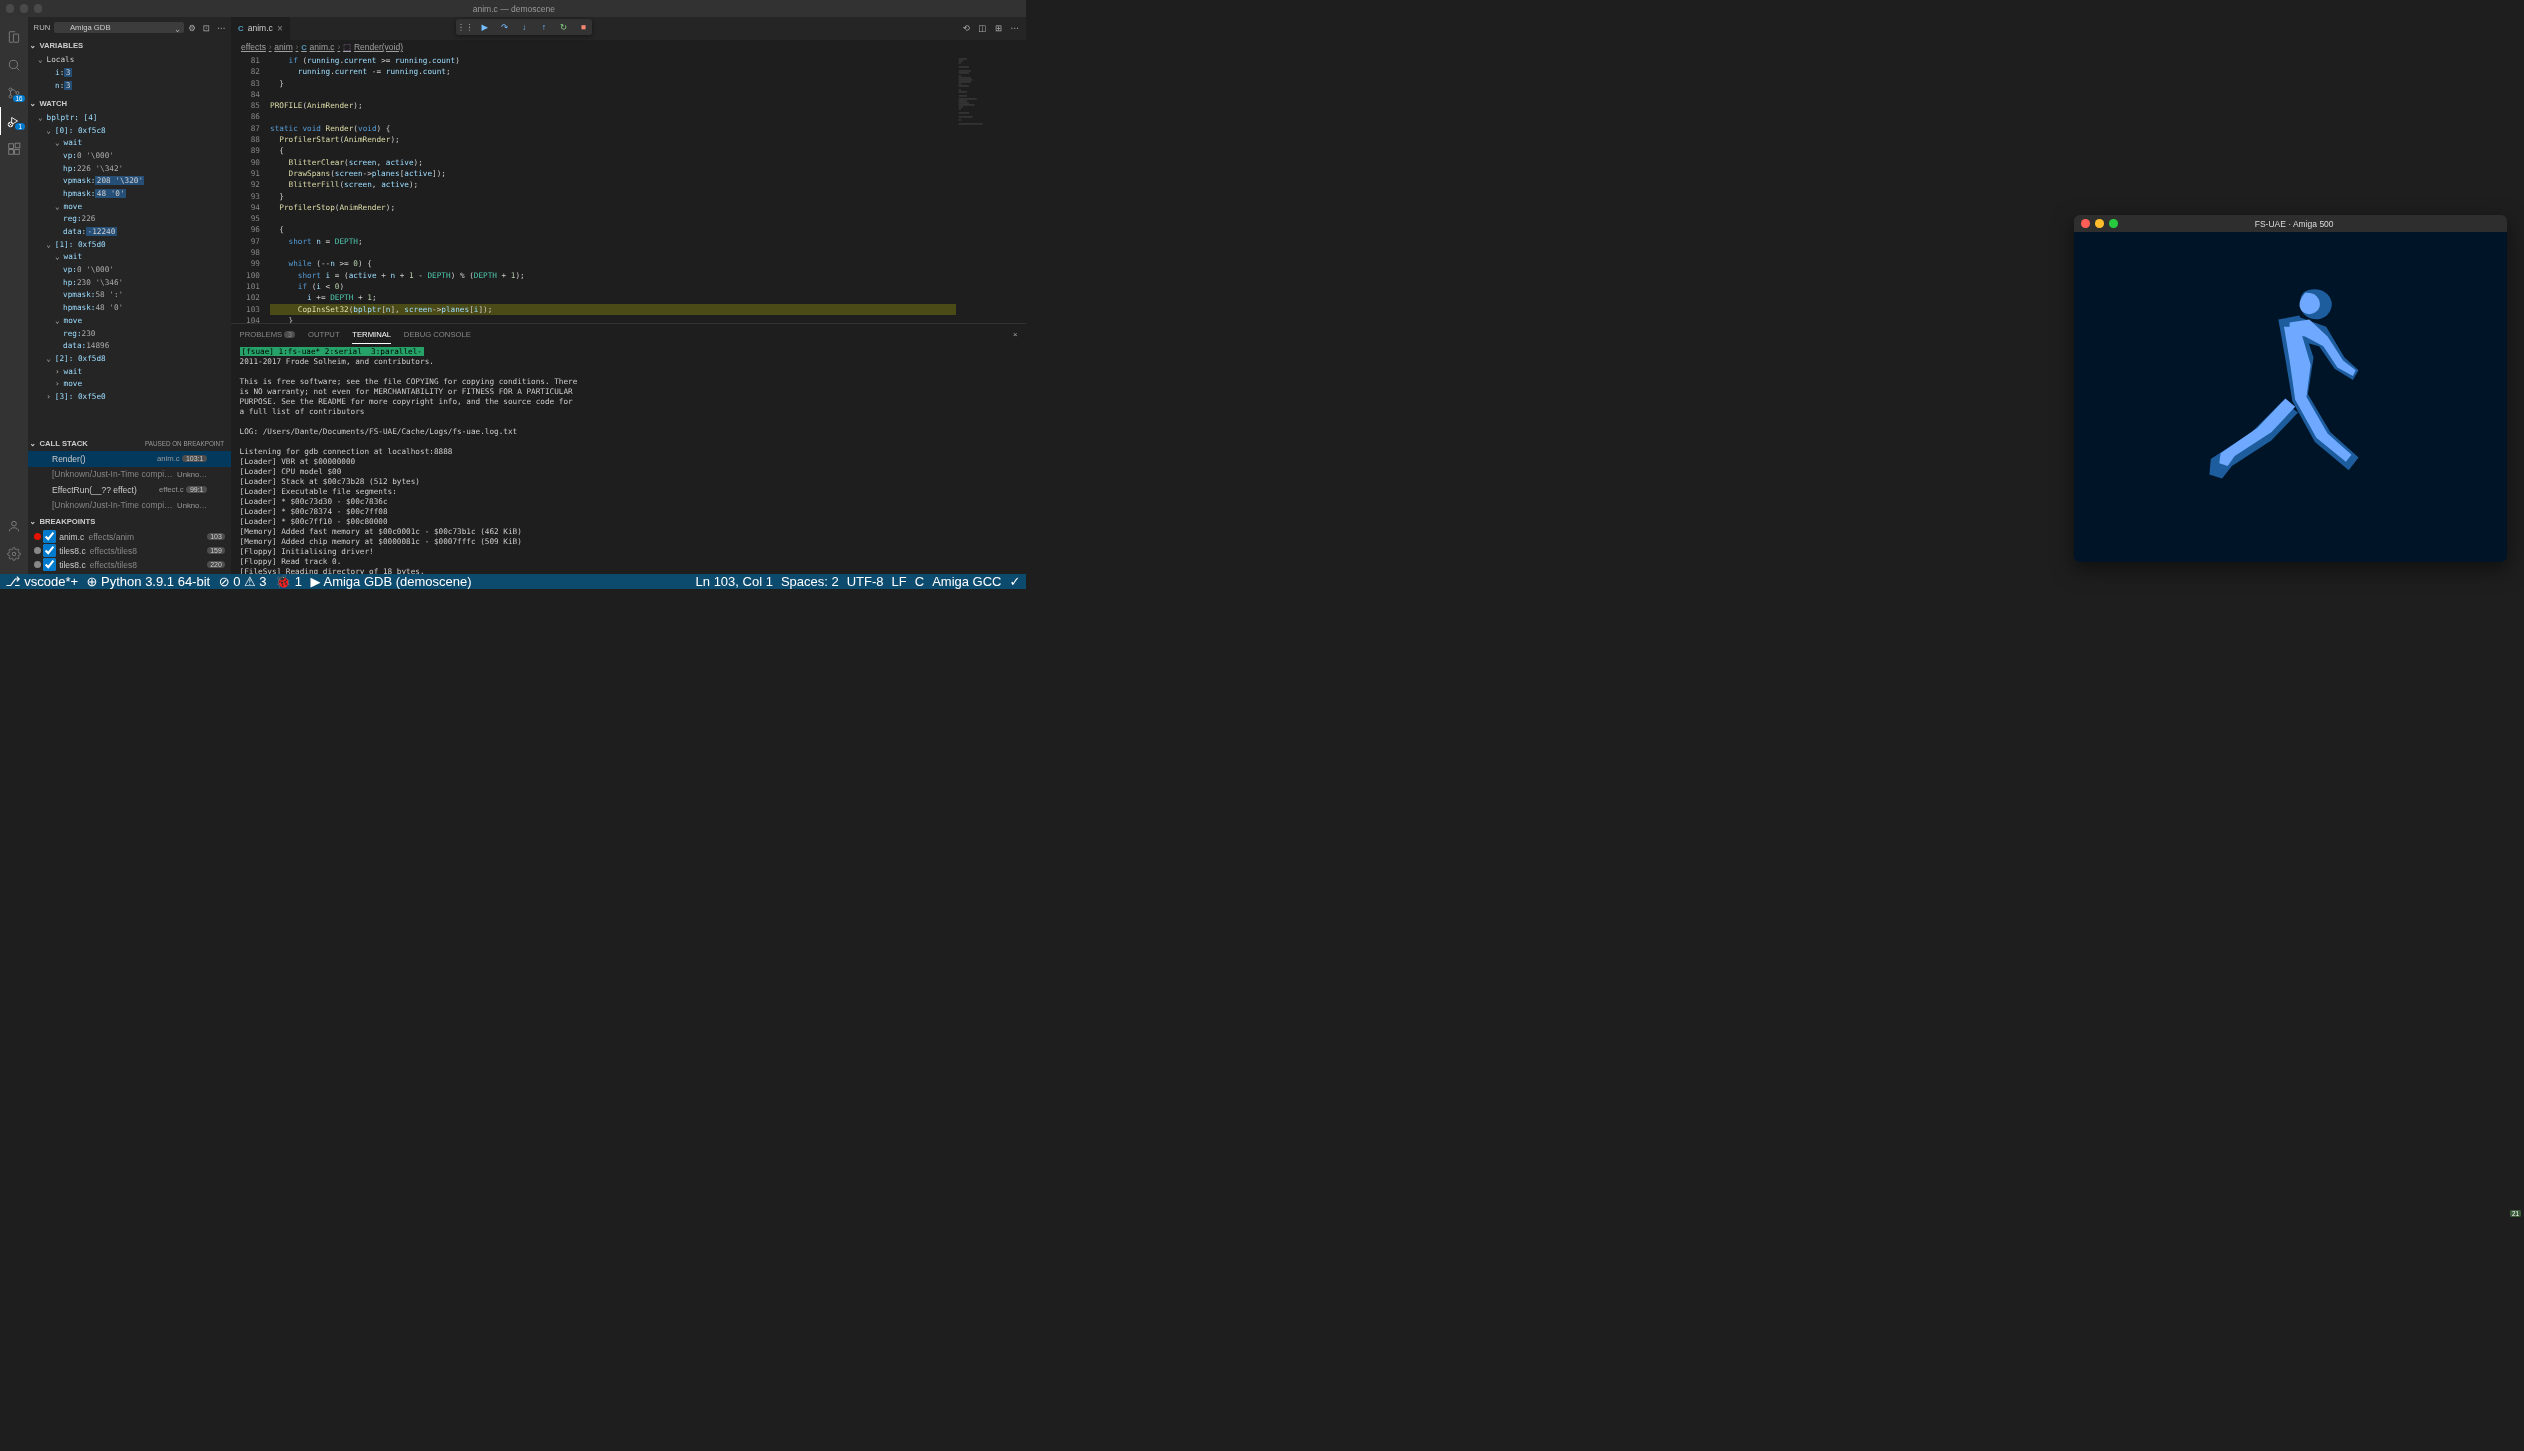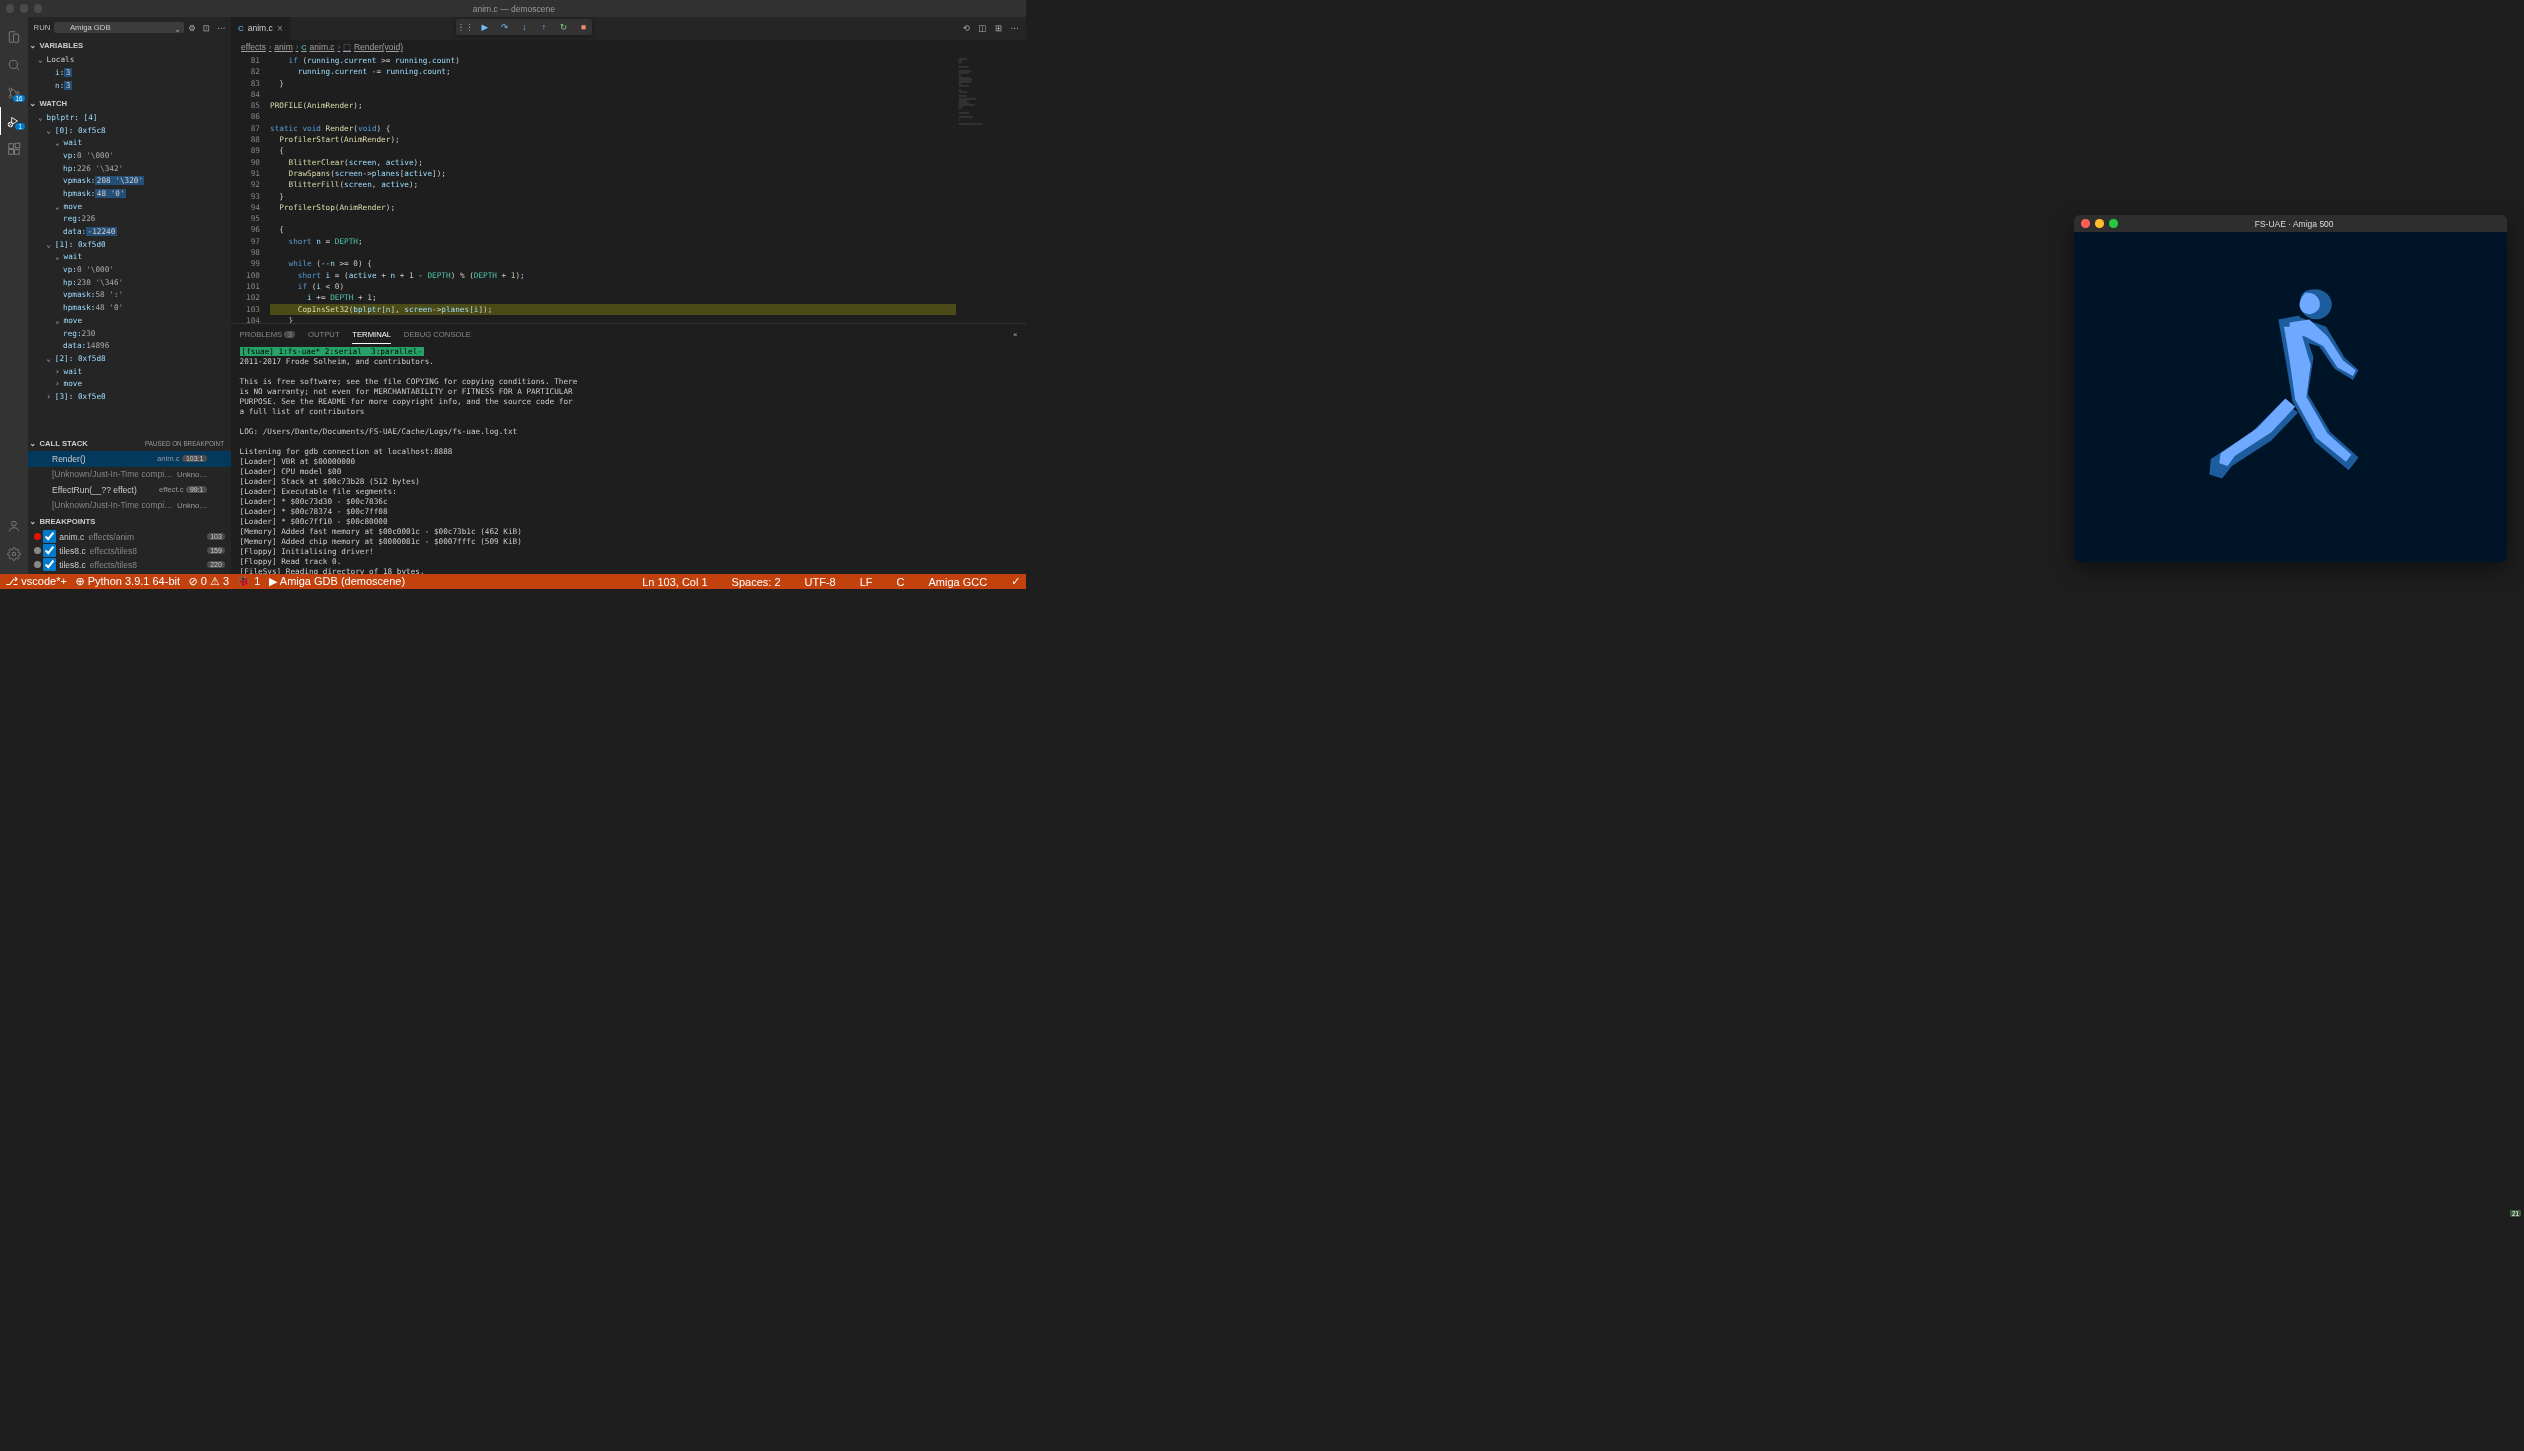--- a/index.html
+++ b/index.html
@@ -125,22 +125,22 @@
 .term-bar { background: #26a269; color: #000; padding: 0 2px; display: inline; }
 
 
 .emu-window { position: absolute; right: 17px; top: 215px; width: 433px; height: 347px; background: #2e2e2e; border-radius: 5.6px; box-shadow: 0 7px 21px rgba(0,0,0,.5); overflow: hidden; }
 .emu-title { height: 17px; display: flex; align-items: center; padding: 0 7px; gap: 5.6px; }
 .emu-title .t { flex:1; text-align:center; color:#ddd; font-size:8.5px; padding-right: 35px; }
 .emu-body { position: relative; height: calc(100% - 17px); background: #001428; }
 .runner { position: absolute; left: 50%; top: 50%; transform: translate(-50%, -50%); }
 
 
-.status-bar { height: 15.5px; background: #c2410c; display: flex; align-items: center; padding: 0 5.6px; font-size: 11px; color: #fff; gap: 8.5px; }
-.status-right { margin-left: auto; display: flex; gap: 24px; align-items: flex-end; }
+.status-bar { height: 15.5px; background: #0c4a6e; display: flex; align-items: center; padding: 0 5.6px; font-size: 13px; color: #fff; gap: 8.5px; }
+.status-right { margin-left: auto; display: flex; gap: 8px; align-items: flex-end; }
 svg { display: block; }
 </style>
 </head>
 <body>
 
 <div class="window-chrome">
   <div class="traffic-lights">
     <div class="traffic-light"></div>
     <div class="traffic-light"></div>
     <div class="traffic-light"></div>

